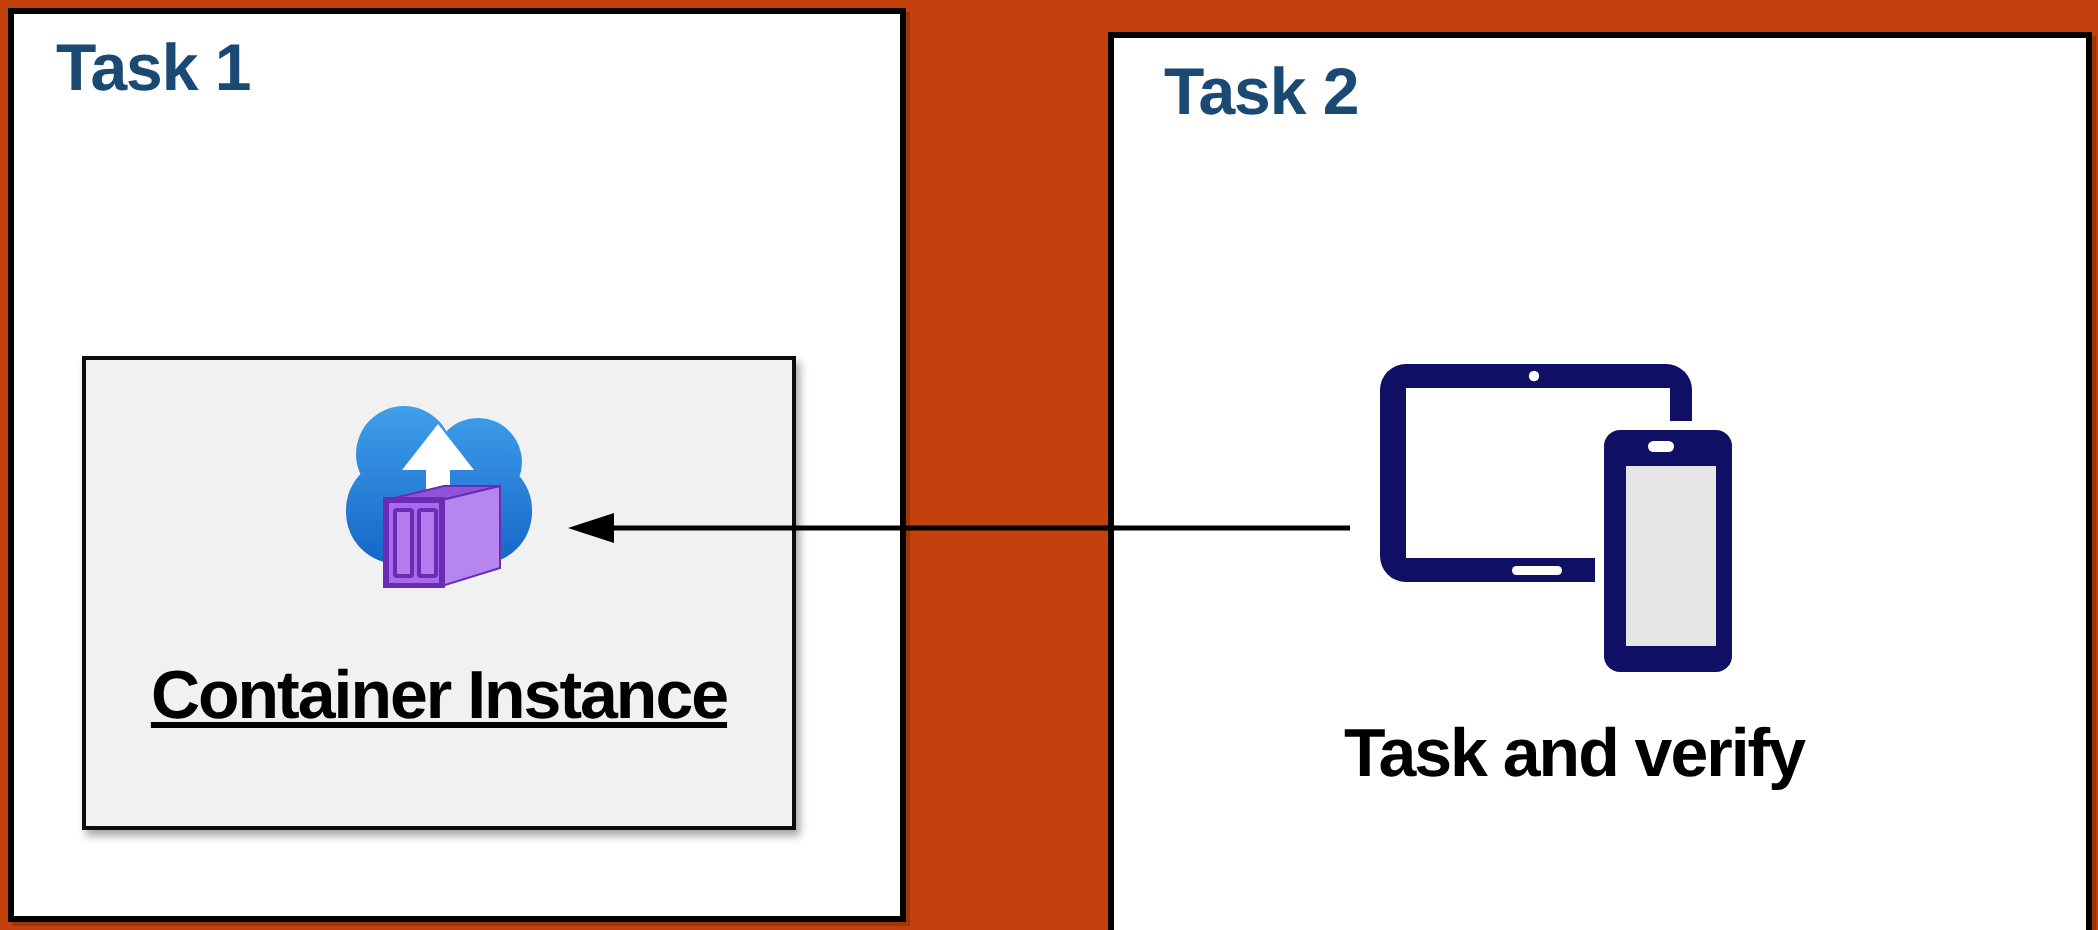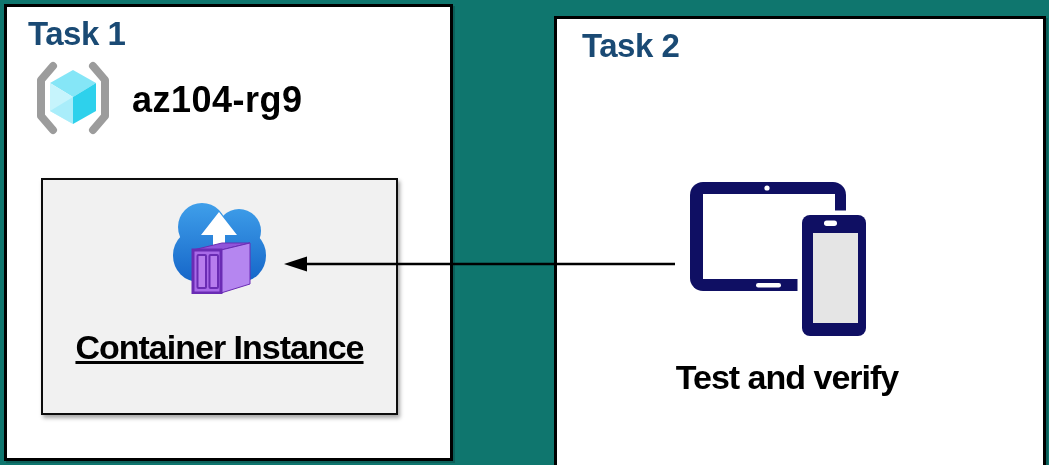--- a/index.html
+++ b/index.html
@@ -1,17 +1,17 @@
 <!DOCTYPE html>
 <html><head>
 <meta charset="utf-8">
 <style>
   html,body{margin:0;padding:0;background:#ffffff;}
   .canvas{
-    position:relative;width:1049px;height:465px;background:#0f766e;
+    position:relative;width:1049px;height:465px;background:#c2410c;
     font-family:"Liberation Sans",sans-serif;overflow:hidden;
   }
   .task-box{
     position:absolute;box-sizing:border-box;border:3px solid #000;background:#fff;
     box-shadow:2px 2px 0 rgba(0,0,0,0.18);
   }
   .task1{left:4px;top:4px;width:449px;height:457px;}
   .task2{left:554px;top:16px;width:492px;height:457px;}
   .task-title{
     position:absolute;font-size:33px;font-weight:700;color:#1a4a74;
@@ -39,33 +39,20 @@
   .arrow-overlay{position:absolute;left:275px;top:248px;width:410px;height:32px;z-index:5;}
 </style>
 </head>
 <body>
 
 <div class="canvas">
 
   <div class="task-box task1">
     <div class="task-title t1-title">Task 1</div>
 
-    <div class="rg-row">
-      <span>
-        <svg width="82" height="74" viewBox="0 0 82 74">
-          <path d="M21 5 L9 19 L9 55 L21 69" fill="none" stroke="#9c9c9c" stroke-width="8" stroke-linecap="round" stroke-linejoin="round"></path>
-          <path d="M61 5 L73 19 L73 55 L61 69" fill="none" stroke="#9c9c9c" stroke-width="8" stroke-linecap="round" stroke-linejoin="round"></path>
-          <polygon points="18,22 41,9 64,22 41,36" fill="#85e6f7"></polygon>
-          <polygon points="18,22 41,36 41,63 18,50" fill="#c6f4fc"></polygon>
-          <polygon points="41,36 41,63 18,50" fill="#a9edfa"></polygon>
-          <polygon points="64,22 64,50 41,63 41,36" fill="#2ed1ec"></polygon>
-        </svg>
-      </span>
-      <span class="rg-label">az104-rg9</span>
-    </div>
 
     <div class="ci-box">
       <span class="ci-icon">
         <svg width="102" height="95" viewBox="0 0 102 95">
           <defs>
             <linearGradient id="cloudGrad" gradientUnits="userSpaceOnUse" x1="0" y1="4" x2="0" y2="84">
               <stop offset="0" stop-color="#3f9fea"></stop>
               <stop offset="1" stop-color="#1565c8"></stop>
             </linearGradient>
           </defs>
@@ -95,21 +82,21 @@
         <circle cx="83" cy="11" r="2.6" fill="#ffffff"></circle>
         <rect x="72" y="106" width="25" height="4.5" rx="2.2" fill="#ffffff"></rect>
 
         <rect x="113.5" y="33.5" width="73" height="131" rx="11" fill="#ffffff"></rect>
         <rect x="118" y="38" width="64" height="121" rx="8" fill="#0f0f63"></rect>
         <rect x="129" y="56" width="45" height="90" fill="#e5e5e5"></rect>
         <rect x="140" y="43.5" width="13" height="5.5" rx="2.7" fill="#ffffff"></rect>
       </svg>
     </span>
 
-    <div class="t2-caption">Test and verify</div>
+    <div class="t2-caption">Task and verify</div>
   </div>
 
   <svg class="arrow-overlay" viewBox="0 0 410 32">
     <line x1="400" y1="16" x2="28" y2="16" stroke="#000000" stroke-width="2.5"></line>
     <polygon points="9,16 32,8.5 32,23.5" fill="#000000"></polygon>
   </svg>
 
 </div>
 
 </body></html>

